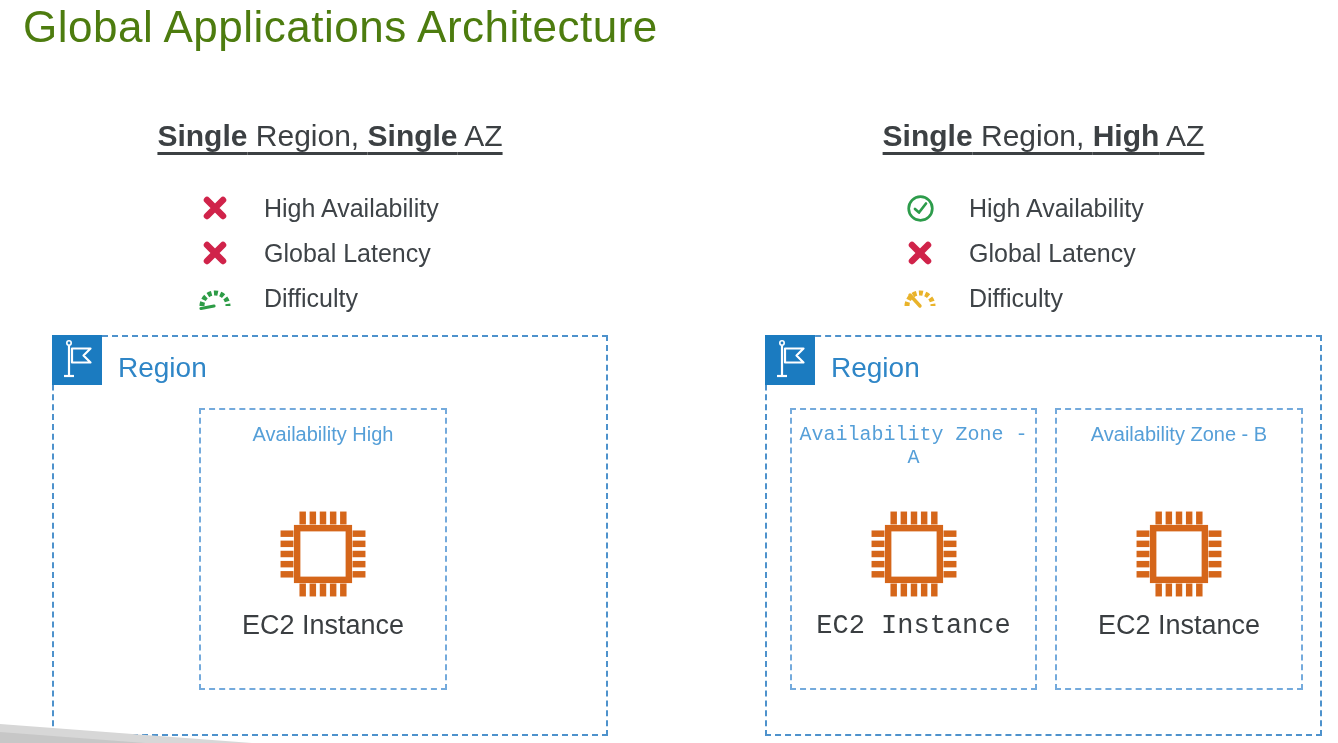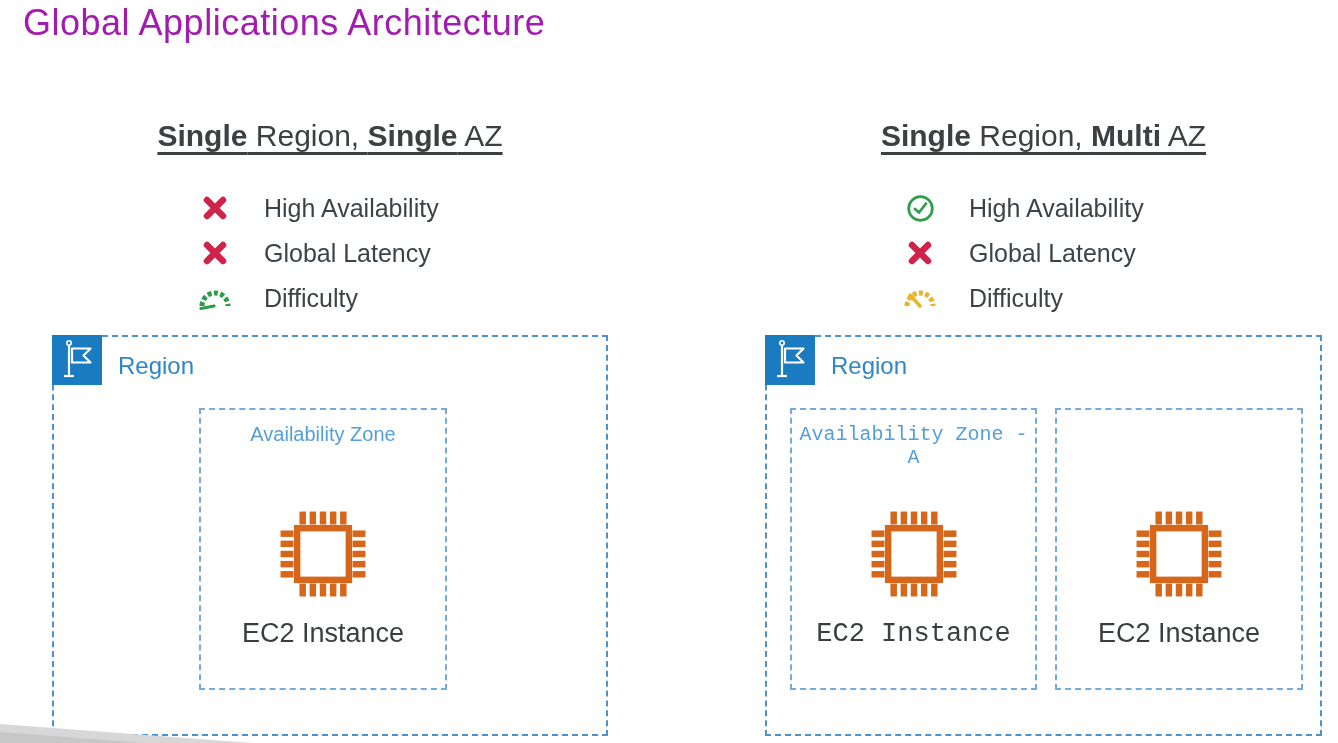--- a/index.html
+++ b/index.html
@@ -5,22 +5,22 @@
   html,body{margin:0;padding:0;background:#ffffff;}
   .slide{
     position:relative;
     width:1338px;height:743px;
     background:#ffffff;
     overflow:hidden;
     font-family:"Liberation Sans", sans-serif;
   }
   .page-title{
     position:absolute;left:23px;top:2px;
-    font-size:36px;font-weight:200;letter-spacing:.5px;
-    color:#a21caf;margin:0;
+    font-size:44px;font-weight:200;letter-spacing:.5px;
+    color:#4d7c0f;margin:0;
   }
   
   .panel-heading{
     position:absolute;top:119px;
     text-align:center;
     font-size:30px;color:#3C4043;
   }
   .panel-heading .u{
     text-decoration:underline;
     text-decoration-thickness:2.5px;
@@ -45,58 +45,58 @@
     box-sizing:content-box;
   }
   .region-left{left:52px;width:552px;}
   .region-right{left:765px;width:553px;}
   .region-flag{
     position:absolute;top:-2px;left:-2px;
     width:50px;height:50px;
   }
   .region-label{
     position:absolute;top:15px;left:64px;
-    font-size:24px;color:#2F86C7;
+    font-size:28px;color:#2F86C7;
   }
   
   .az-box{
     position:absolute;top:71px;height:282px;
     border:2px dashed #74AADC;
     box-sizing:border-box;
   }
   .az-left{left:145px;width:248px;}
   .az-a{left:23px;width:247px;font-family:Liberation Mono, monospace;}
   .az-b{left:288px;width:248px;}
   .az-label{
     margin-top:13px;text-align:center;
     font-size:20px;color:#559FD8;
   }
   .az-content{
     position:absolute;top:96px;left:0;right:0;
     display:flex;flex-direction:column;align-items:center;
   }
   .instance-label{
-    margin-top:12px;
+    margin-top:4px;
     font-size:27px;color:#3A3E41;
   }
   .corner-wedge{position:absolute;left:0;bottom:0;}
 </style>
 </head>
 <body>
 
 <div class="slide">
 
   <h1 class="page-title">Global Applications Architecture</h1>
 
   <div class="panel-heading heading-left">
     <span class="u"><b>Single</b><span> Region, </span><b>Single</b><span> AZ</span></span>
   </div>
 
   <div class="panel-heading heading-right">
-    <span class="u"><b>Single</b><span> Region, </span><b>Multi</b><span> AZ</span></span>
+    <span class="u"><b>Single</b><span> Region, </span><b>High</b><span> AZ</span></span>
   </div>
 
   <div class="bullets bullets-left">
     <div class="bullet-row">
       <span class="bi">
         <svg width="28" height="28" viewBox="0 0 28 28">
           <path d="M6 6 L22 22 M22 6 L6 22" fill="none" stroke-width="6.5" stroke-linecap="round" stroke="#D0234A"></path>
         </svg>
       </span>
       <span class="bl">High Availability</span>
@@ -155,21 +155,21 @@
         <rect x="0" y="0" width="50" height="50" fill="#1B7BC0"></rect>
         <circle cx="17" cy="8" r="2.2" fill="none" stroke="#ffffff" stroke-width="1.6"></circle>
         <line x1="17" y1="10.5" x2="17" y2="41" stroke="#ffffff" stroke-width="2.2"></line>
         <line x1="12" y1="41" x2="22" y2="41" stroke="#ffffff" stroke-width="2.2"></line>
         <path d="M20 13.5 H38.5 L31.5 20.5 L38.5 27.5 H20 Z" fill="none" stroke="#ffffff" stroke-width="2.2" stroke-linejoin="round"></path>
       </svg>
     </div>
     <div class="region-label">Region</div>
 
     <div class="az-box az-left">
-      <div class="az-label">Availability Zone</div>
+      <div class="az-label">Availability High</div>
       <div class="az-content">
         <span>
           <svg width="96" height="96" viewBox="0 0 104 104">
             <g stroke-width="7" stroke="#D5661A">
               <line x1="30" y1="6" x2="30" y2="20"></line>
                 <line x1="41" y1="6" x2="41" y2="20"></line>
                 <line x1="52" y1="6" x2="52" y2="20"></line>
                 <line x1="63" y1="6" x2="63" y2="20"></line>
                 <line x1="74" y1="6" x2="74" y2="20"></line>
               <line x1="30" y1="84" x2="30" y2="98"></line>
@@ -236,20 +236,21 @@
                 <line x1="84" y1="74" x2="98" y2="74"></line>
               <rect x="24" y="24" width="56" height="56" fill="#ffffff"></rect>
             </g>
           </svg>
         </span>
         <div class="instance-label">EC2 Instance</div>
       </div>
     </div>
 
     <div class="az-box az-b">
+      <div class="az-label">Availability Zone - B</div>
       <div class="az-content">
         <span>
           <svg width="96" height="96" viewBox="0 0 104 104">
             <g stroke-width="7" stroke="#D5661A">
               <line x1="30" y1="6" x2="30" y2="20"></line>
                 <line x1="41" y1="6" x2="41" y2="20"></line>
                 <line x1="52" y1="6" x2="52" y2="20"></line>
                 <line x1="63" y1="6" x2="63" y2="20"></line>
                 <line x1="74" y1="6" x2="74" y2="20"></line>
               <line x1="30" y1="84" x2="30" y2="98"></line>

